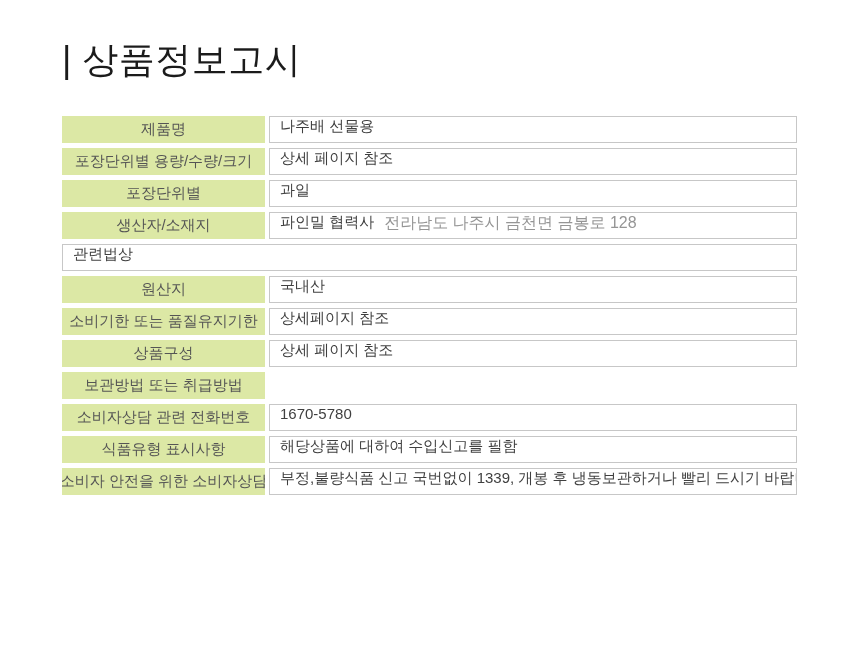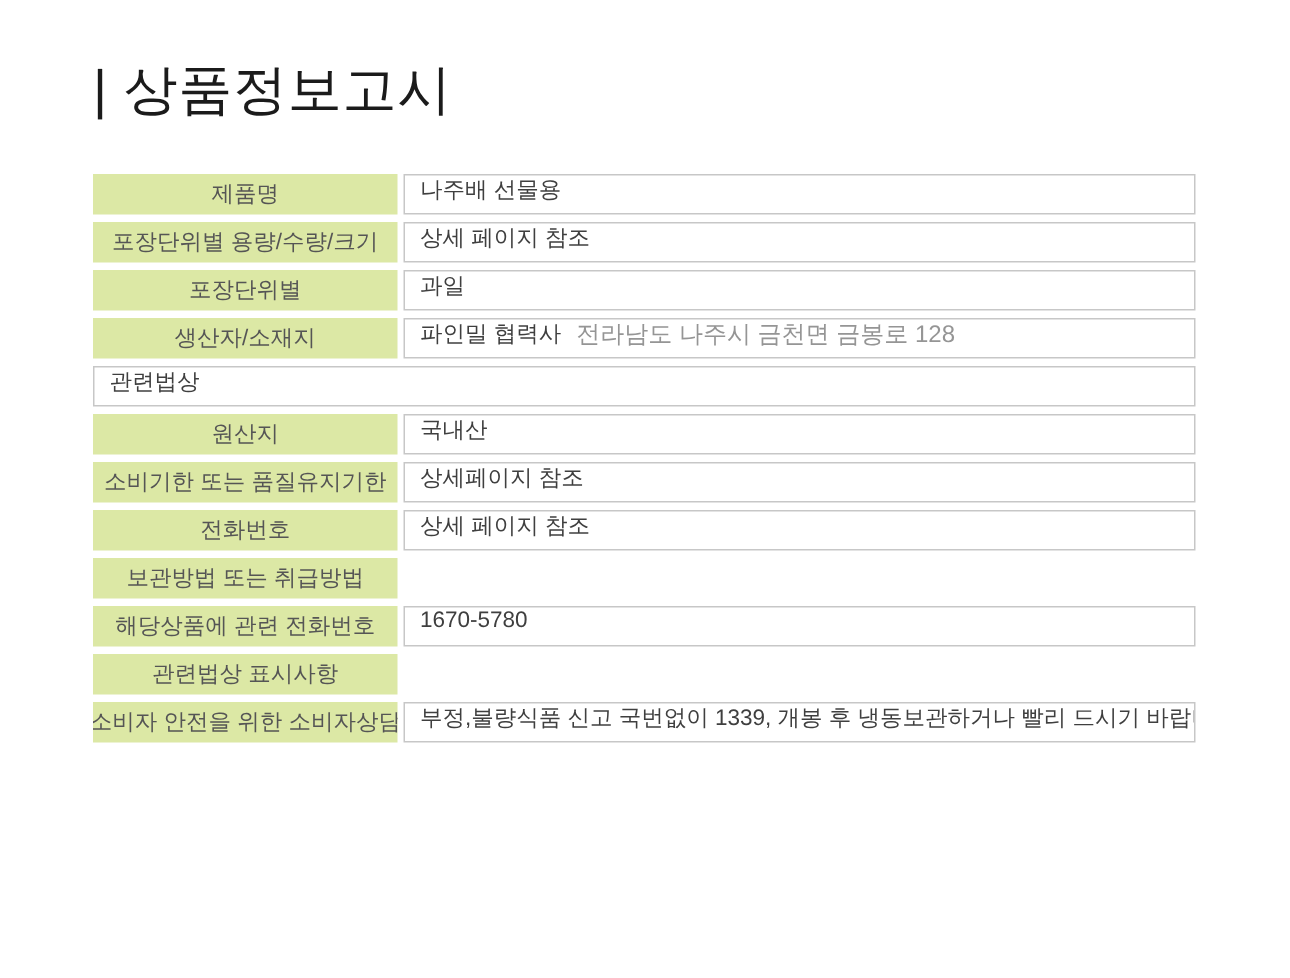--- a/index.html
+++ b/index.html
@@ -125,41 +125,45 @@
 
   <div class="info-row">
     <div class="label-cell">소비기한 또는 품질유지기한</div>
     <div class="value-cell">
       <span class="value-main">상세페이지 참조</span>
 
     </div>
   </div>
 
   <div class="info-row">
-    <div class="label-cell">전화번호</div>
+    <div class="label-cell">상품구성</div>
     <div class="value-cell">
       <span class="value-main">상세 페이지 참조</span>
 
     </div>
   </div>
 
   <div class="info-row">
     <div class="label-cell">보관방법 또는 취급방법</div>
   </div>
 
   <div class="info-row">
-    <div class="label-cell">해당상품에 관련 전화번호</div>
+    <div class="label-cell">소비자상담 관련 전화번호</div>
     <div class="value-cell">
       <span class="value-main">1670-5780</span>
 
     </div>
   </div>
 
   <div class="info-row">
-    <div class="label-cell">관련법상 표시사항</div>
+    <div class="label-cell">식품유형 표시사항</div>
+    <div class="value-cell">
+      <span class="value-main">해당상품에 대하여 수입신고를 필함</span>
+
+    </div>
   </div>
 
   <div class="info-row">
     <div class="label-cell">소비자 안전을 위한 소비자상담</div>
     <div class="value-cell">
       <span class="value-main">부정,불량식품 신고 국번없이 1339, 개봉 후 냉동보관하거나 빨리 드시기 바랍니다</span>
 
     </div>
   </div>
 </div>

